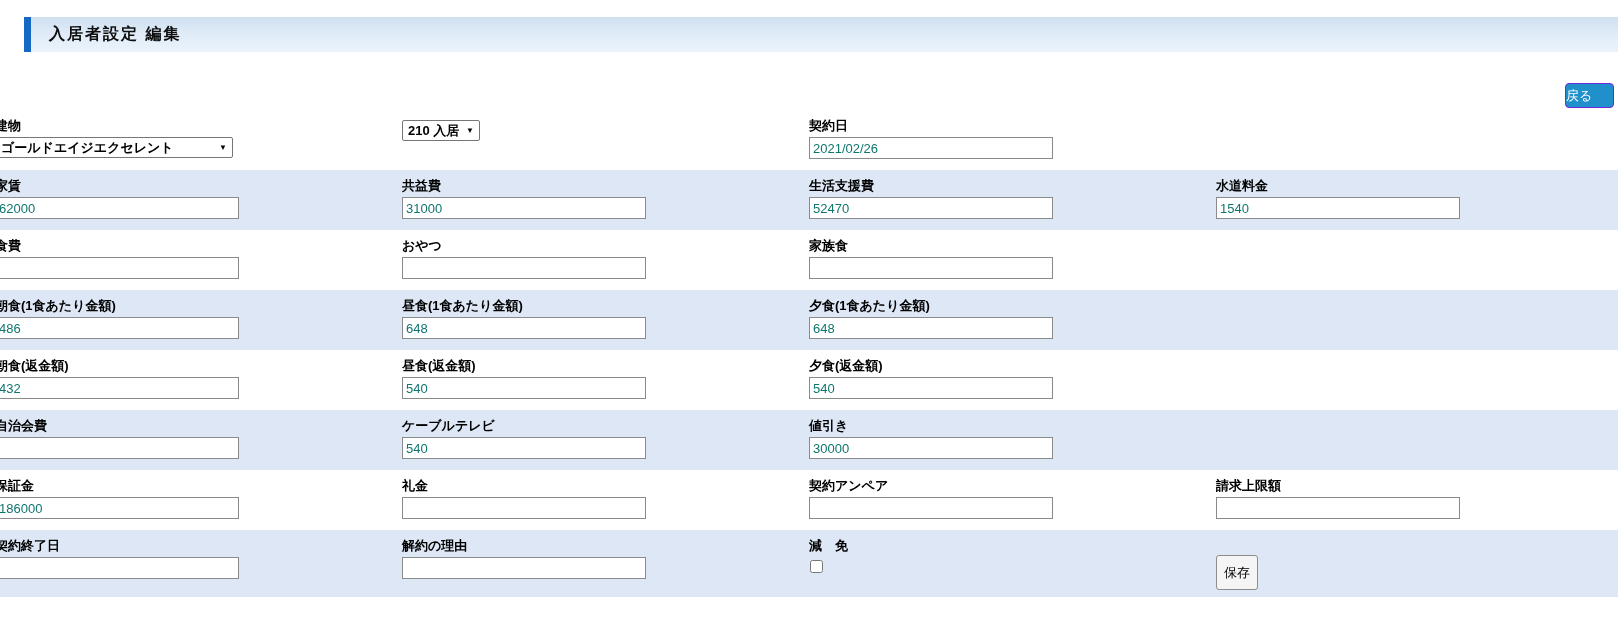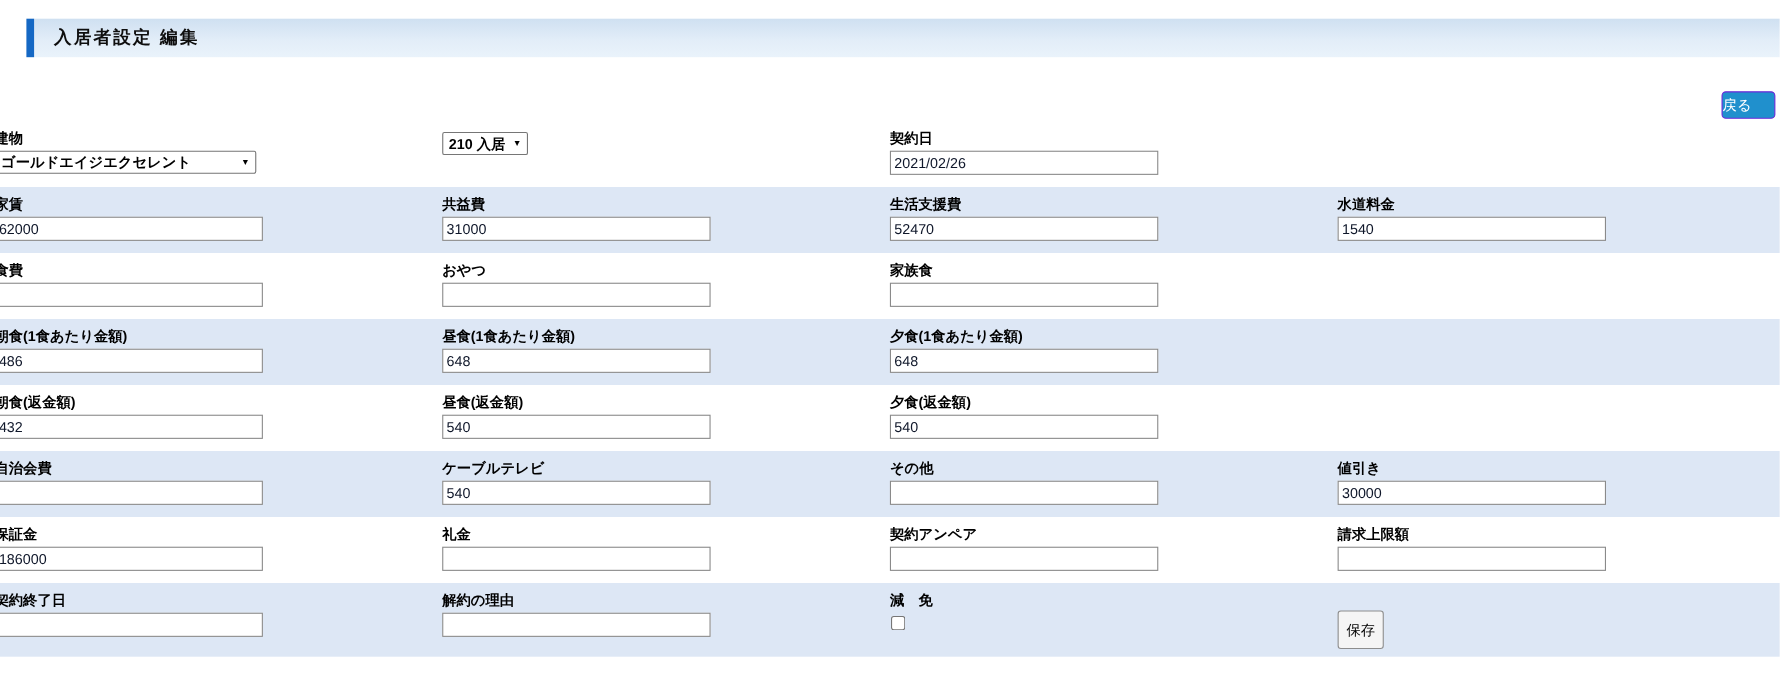--- a/index.html
+++ b/index.html
@@ -26,21 +26,21 @@
   .row  { display:grid; grid-template-columns:repeat(4,407px);
           width:1623px; height:60px; margin-left:-5px; }
   .row.striped { background:var(--stripe,#dde7f5); }
   .row.last { height:67px; }
   .cell { padding-top:7px; }
   .flabel { font-size:13px; font-weight:bold; color:#000; height:17px;
             line-height:17px; white-space:nowrap; }
   .cline  { margin-top:3px; height:26px; display:flex; align-items:flex-start; }
 
   input.txt { width:244px; height:22px; box-sizing:border-box; border:1px solid #8a8a8a;
-              background:#fff; color:#0f172a; font-size:13px; padding:0 3px;
+              background:#fff; color:#0f766e; font-size:13px; padding:0 3px;
               font-family:inherit; border-radius:0; }
   .sel { display:inline-flex; align-items:center; justify-content:space-between;
          box-sizing:border-box; height:21px; border:1px solid #767676; border-radius:2px;
          background:#fff; font-size:13px; padding:0 5px; cursor:default; }
   .sel.wide   { width:238px; }
   .sel.narrow { width:78px;align-items:center; }
   .selv { white-space:nowrap; overflow:hidden;font-weight:bold; }
   .chev { font-size:8px; color:#000; margin-left:6px; flex:0 0 auto; }
 
   input.chk { width:13px; height:13px; margin:3px 0 0 1px; }
@@ -177,26 +177,20 @@
             <input type="text" class="txt" style="">
           </div>
         </div>
         <div class="cell">
           <div class="flabel">ケーブルテレビ</div>
           <div class="cline">
             <input type="text" class="txt" value="540" style="">
           </div>
         </div>
         <div class="cell">
-          <div class="flabel">その他</div>
-          <div class="cline">
-            <input type="text" class="txt" style="">
-          </div>
-        </div>
-        <div class="cell">
           <div class="flabel">値引き</div>
           <div class="cline">
             <input type="text" class="txt" value="30000" style="">
           </div>
         </div>
       </div>
       <div class="row">
         <div class="cell">
           <div class="flabel">保証金</div>
           <div class="cline">

